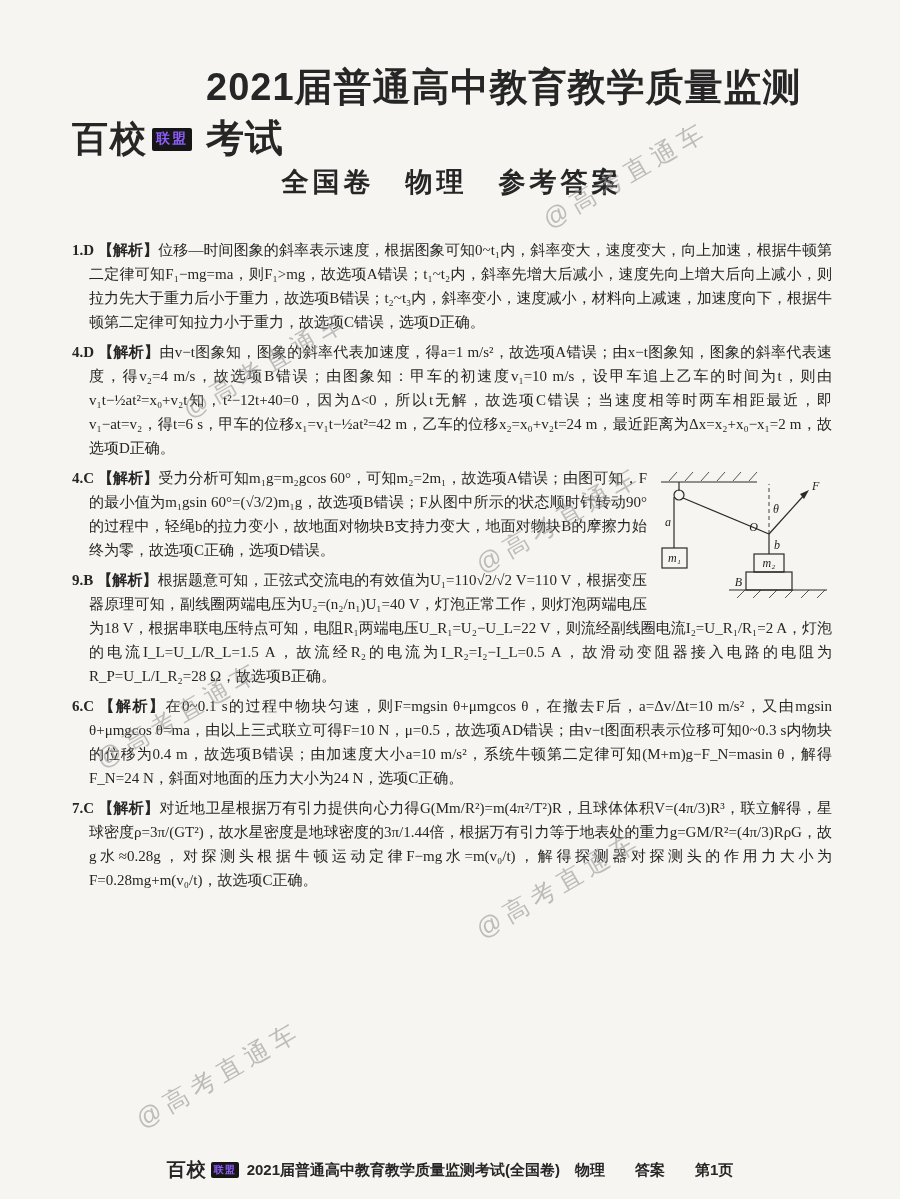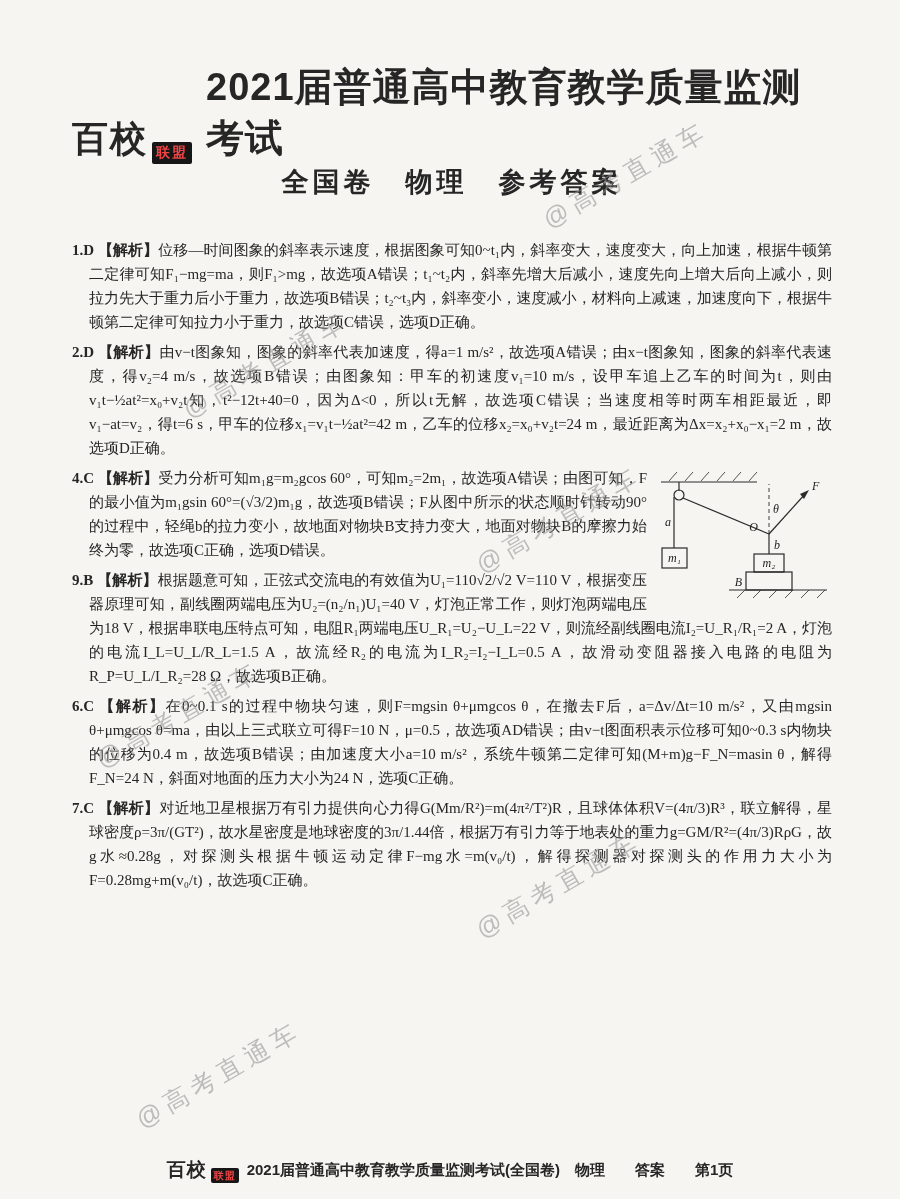--- a/index.html
+++ b/index.html
@@ -1,22 +1,22 @@
 <!DOCTYPE html>
 <html><head>
 <meta charset="utf-8">
 <style>
   html,body{margin:0;padding:0;}
   body{width:900px;height:1199px;background:#f6f5f1;position:relative;overflow:hidden;
        font-family:"Liberation Serif","DejaVu Serif",serif;color:#262626;}
   .page{position:relative;width:100%;height:100%;box-sizing:border-box;padding:62px 68px 0 72px;z-index:1;}
   .header-line{display:flex;align-items:flex-end;justify-content:center;gap:14px;}
-  .logo{display:inline-flex;align-items:flex-end;gap:4px;white-space:nowrap;}
+  .logo{display:inline-flex;align-items:center;gap:4px;white-space:nowrap;}
   .logo-main{font-weight:bold;font-size:36px;letter-spacing:2px;font-family:"DejaVu Serif",serif;}
-  .logo-badge{display:inline-block;background:#161616;color:#ef4444;font-size:14px;line-height:1.15;
+  .logo-badge{display:inline-block;background:#161616;color:#8b5cf6;font-size:14px;line-height:1.15;
               padding:3px 4px;font-weight:bold;letter-spacing:2px;border-radius:2px;}
   .title{font-size:38px;font-weight:bold;font-family:"Liberation Sans",sans-serif;letter-spacing:1px;}
   .subtitle{text-align:center;font-size:27px;font-weight:bold;
             font-family:"Liberation Sans",sans-serif;letter-spacing:4px;}
   .answers{margin-top:38px;font-size:15px;line-height:1.6;text-align:justify;}
   .answer{margin:0 0 6px 0;padding-left:17px;text-indent:-17px;}
   .ans-head{font-weight:bold;}
   .q4-figure{float:right;width:175px;height:132px;margin:2px 0 2px 10px;}
   svg text{font-family:"Liberation Serif",serif;font-style:italic;font-size:12px;fill:#222;}
   .watermark{position:absolute;font-size:25px;color:#8f8f8f;opacity:.55;letter-spacing:6px;
@@ -37,21 +37,21 @@
       <span class="logo-main">百校</span>
       <span class="logo-badge">联盟</span>
     </span>
     <span class="title">2021届普通高中教育教学质量监测考试</span>
   </div>
 
   <div class="subtitle">全国卷　物理　参考答案</div>
 
   <div class="answers">
       <p class="answer"><span class="ans-head">1.D 【解析】</span><span class="ans-text">位移—时间图象的斜率表示速度，根据图象可知0~t₁内，斜率变大，速度变大，向上加速，根据牛顿第二定律可知F₁−mg=ma，则F₁&gt;mg，故选项A错误；t₁~t₂内，斜率先增大后减小，速度先向上增大后向上减小，则拉力先大于重力后小于重力，故选项B错误；t₂~t₃内，斜率变小，速度减小，材料向上减速，加速度向下，根据牛顿第二定律可知拉力小于重力，故选项C错误，选项D正确。</span></p>
-      <p class="answer"><span class="ans-head">2.D 【解析】</span><span class="ans-text">由v−t图象知，图象的斜率代表加速度，得a=1 m/s²，故选项A错误；由x−t图象知，图象的斜率代表速度，得v₂=4 m/s，故选项B错误；由图象知：甲车的初速度v₁=10 m/s，设甲车追上乙车的时间为t，则由v₁t−½at²=x₀+v₂t知，t²−12t+40=0，因为Δ&lt;0，所以t无解，故选项C错误；当速度相等时两车相距最近，即v₁−at=v₂，得t=6 s，甲车的位移x₁=v₁t−½at²=42 m，乙车的位移x₂=x₀+v₂t=24 m，最近距离为Δx=x₂+x₀−x₁=2 m，故选项D正确。</span></p>
+      <p class="answer"><span class="ans-head">4.D 【解析】</span><span class="ans-text">由v−t图象知，图象的斜率代表加速度，得a=1 m/s²，故选项A错误；由x−t图象知，图象的斜率代表速度，得v₂=4 m/s，故选项B错误；由图象知：甲车的初速度v₁=10 m/s，设甲车追上乙车的时间为t，则由v₁t−½at²=x₀+v₂t知，t²−12t+40=0，因为Δ&lt;0，所以t无解，故选项C错误；当速度相等时两车相距最近，即v₁−at=v₂，得t=6 s，甲车的位移x₁=v₁t−½at²=42 m，乙车的位移x₂=x₀+v₂t=24 m，最近距离为Δx=x₂+x₀−x₁=2 m，故选项D正确。</span></p>
       <p class="answer"><svg class="q4-figure" viewBox="0 0 175 132" xmlns="http://www.w3.org/2000/svg">
     <g stroke="#2a2a2a" stroke-width="1.2" fill="none">
       <line x1="4" y1="14" x2="100" y2="14"></line>
       <path d="M12 13 l8 -9 M28 13 l8 -9 M44 13 l8 -9 M60 13 l8 -9 M76 13 l8 -9 M92 13 l8 -9" stroke-width="0.8"></path>
       <line x1="22" y1="14" x2="22" y2="23"></line>
       <circle cx="22" cy="27" r="5"></circle>
       <line x1="17" y1="29" x2="17" y2="80"></line>
       <rect x="5" y="80" width="25" height="20"></rect>
       <line x1="26" y1="30" x2="112" y2="66"></line>
       <line x1="112" y1="66" x2="112" y2="16" stroke-dasharray="4 3" stroke-width="0.9"></line>

